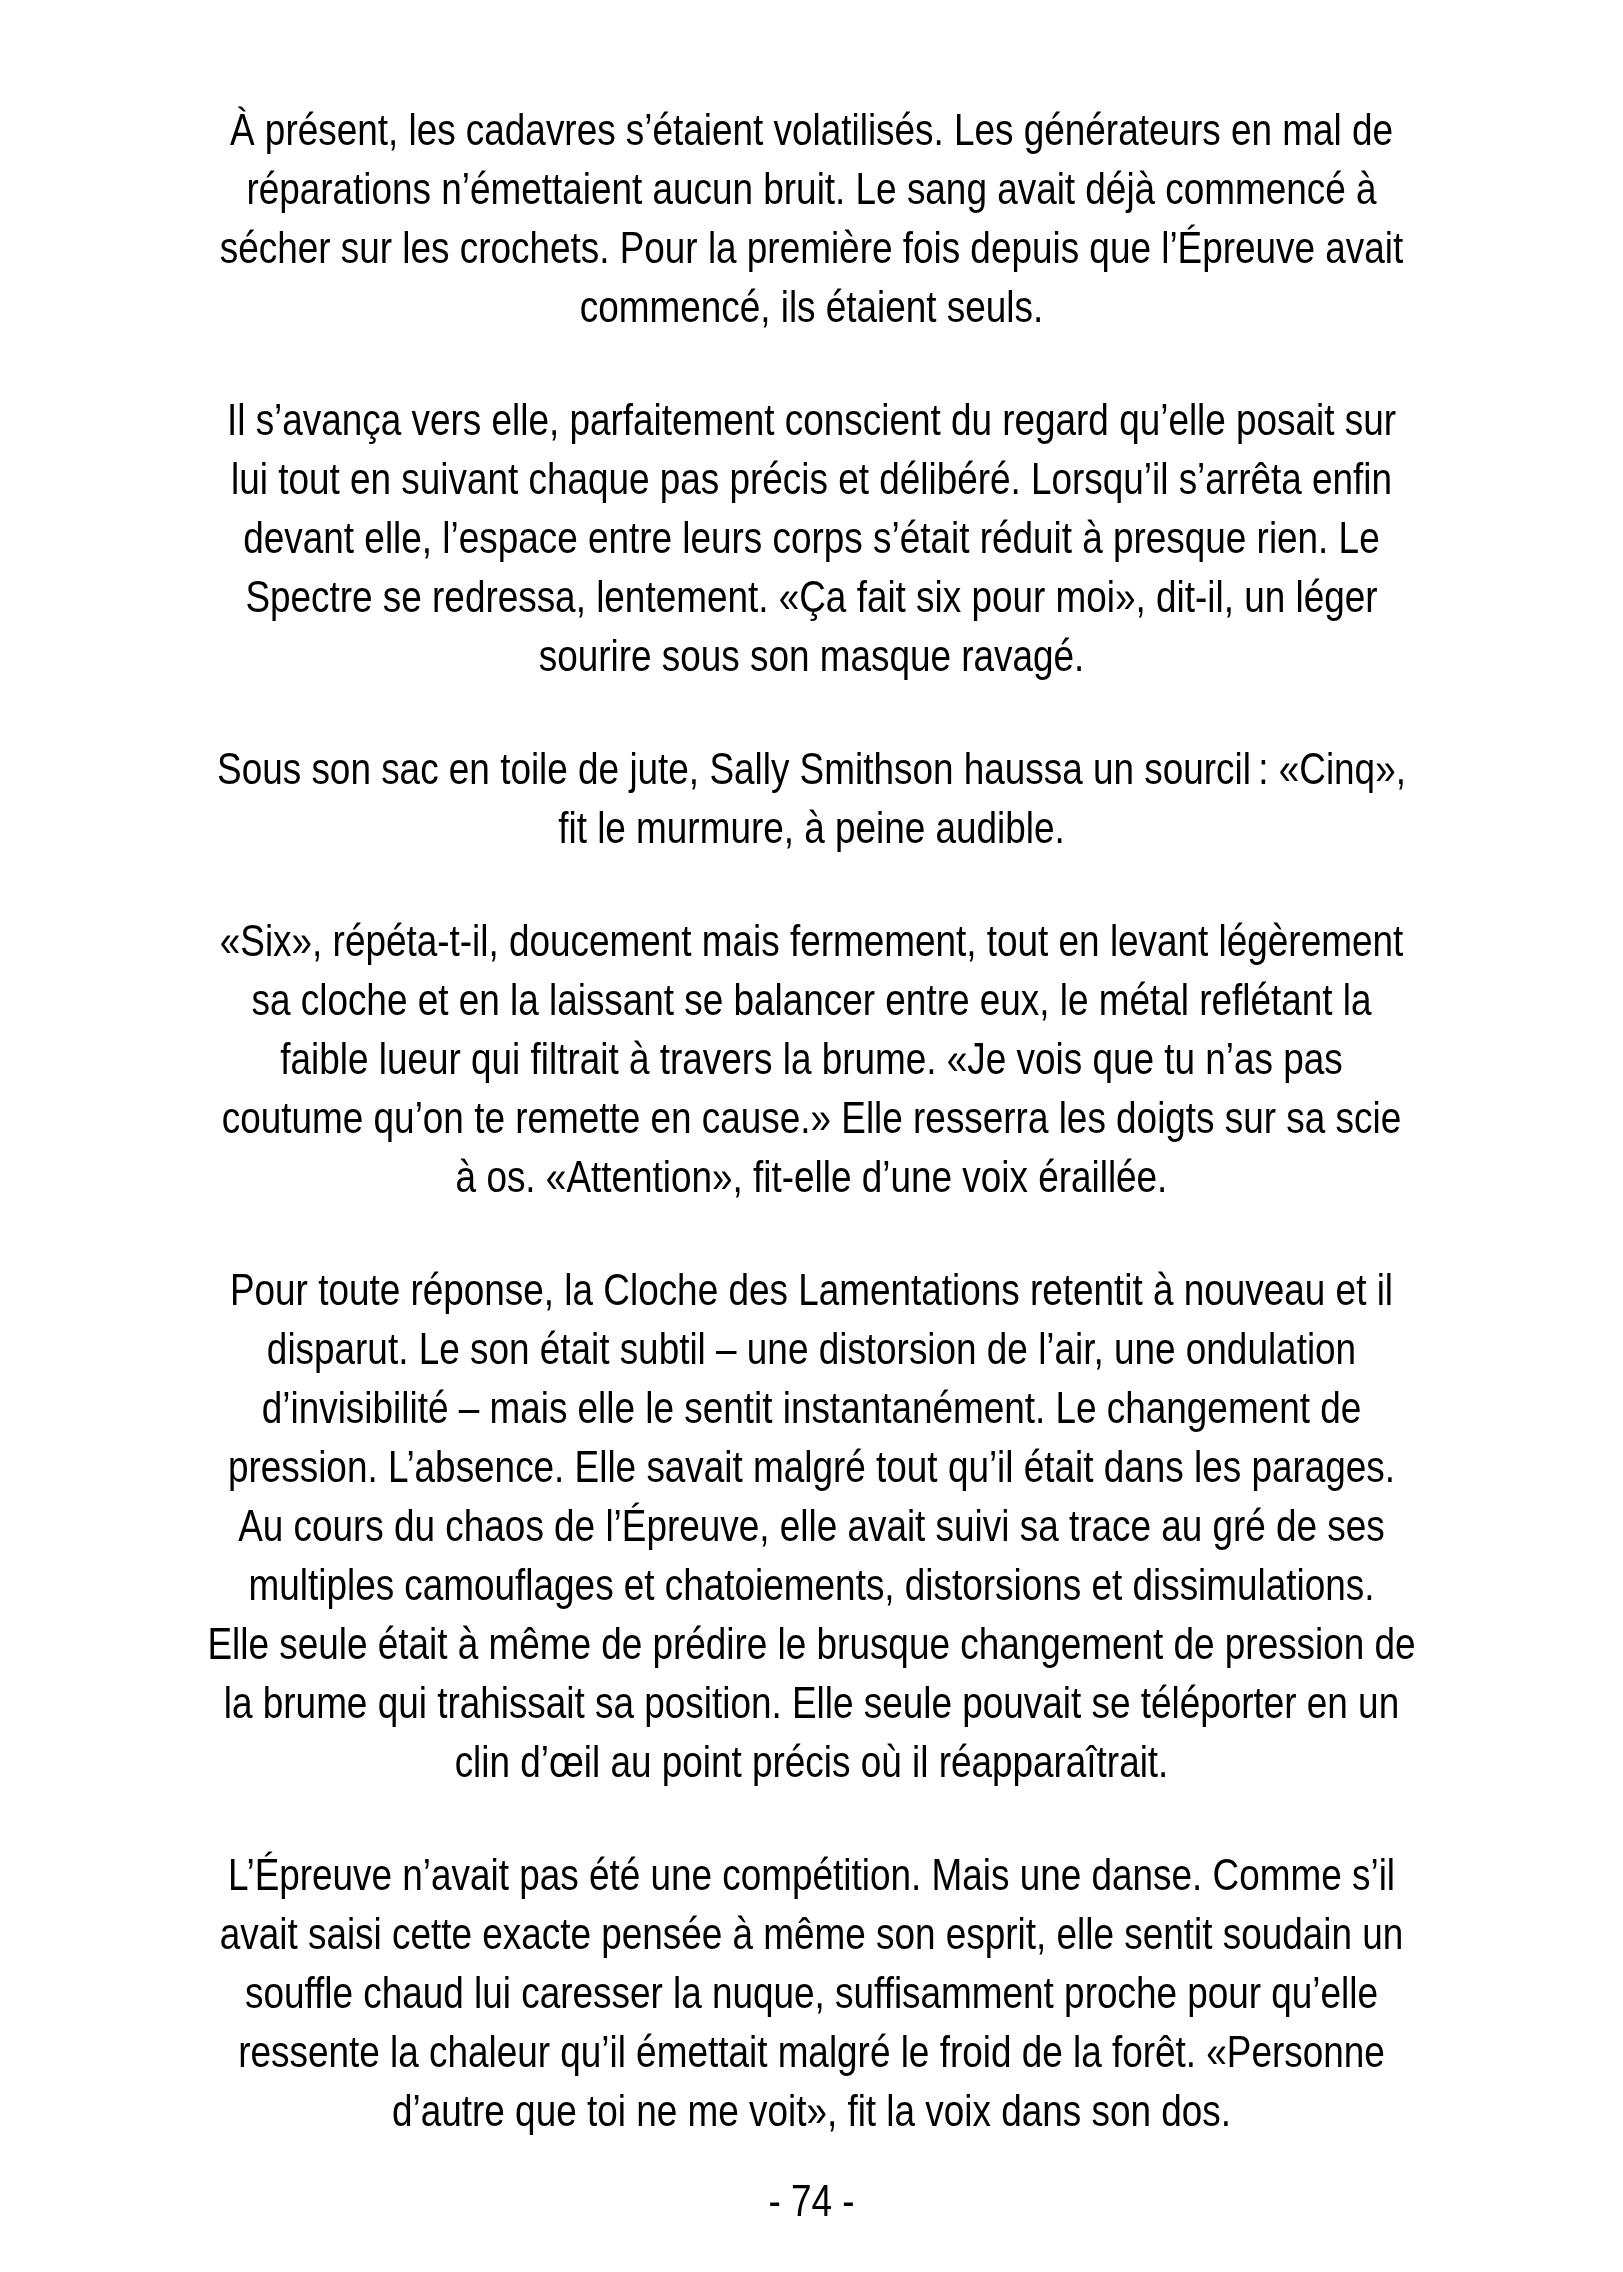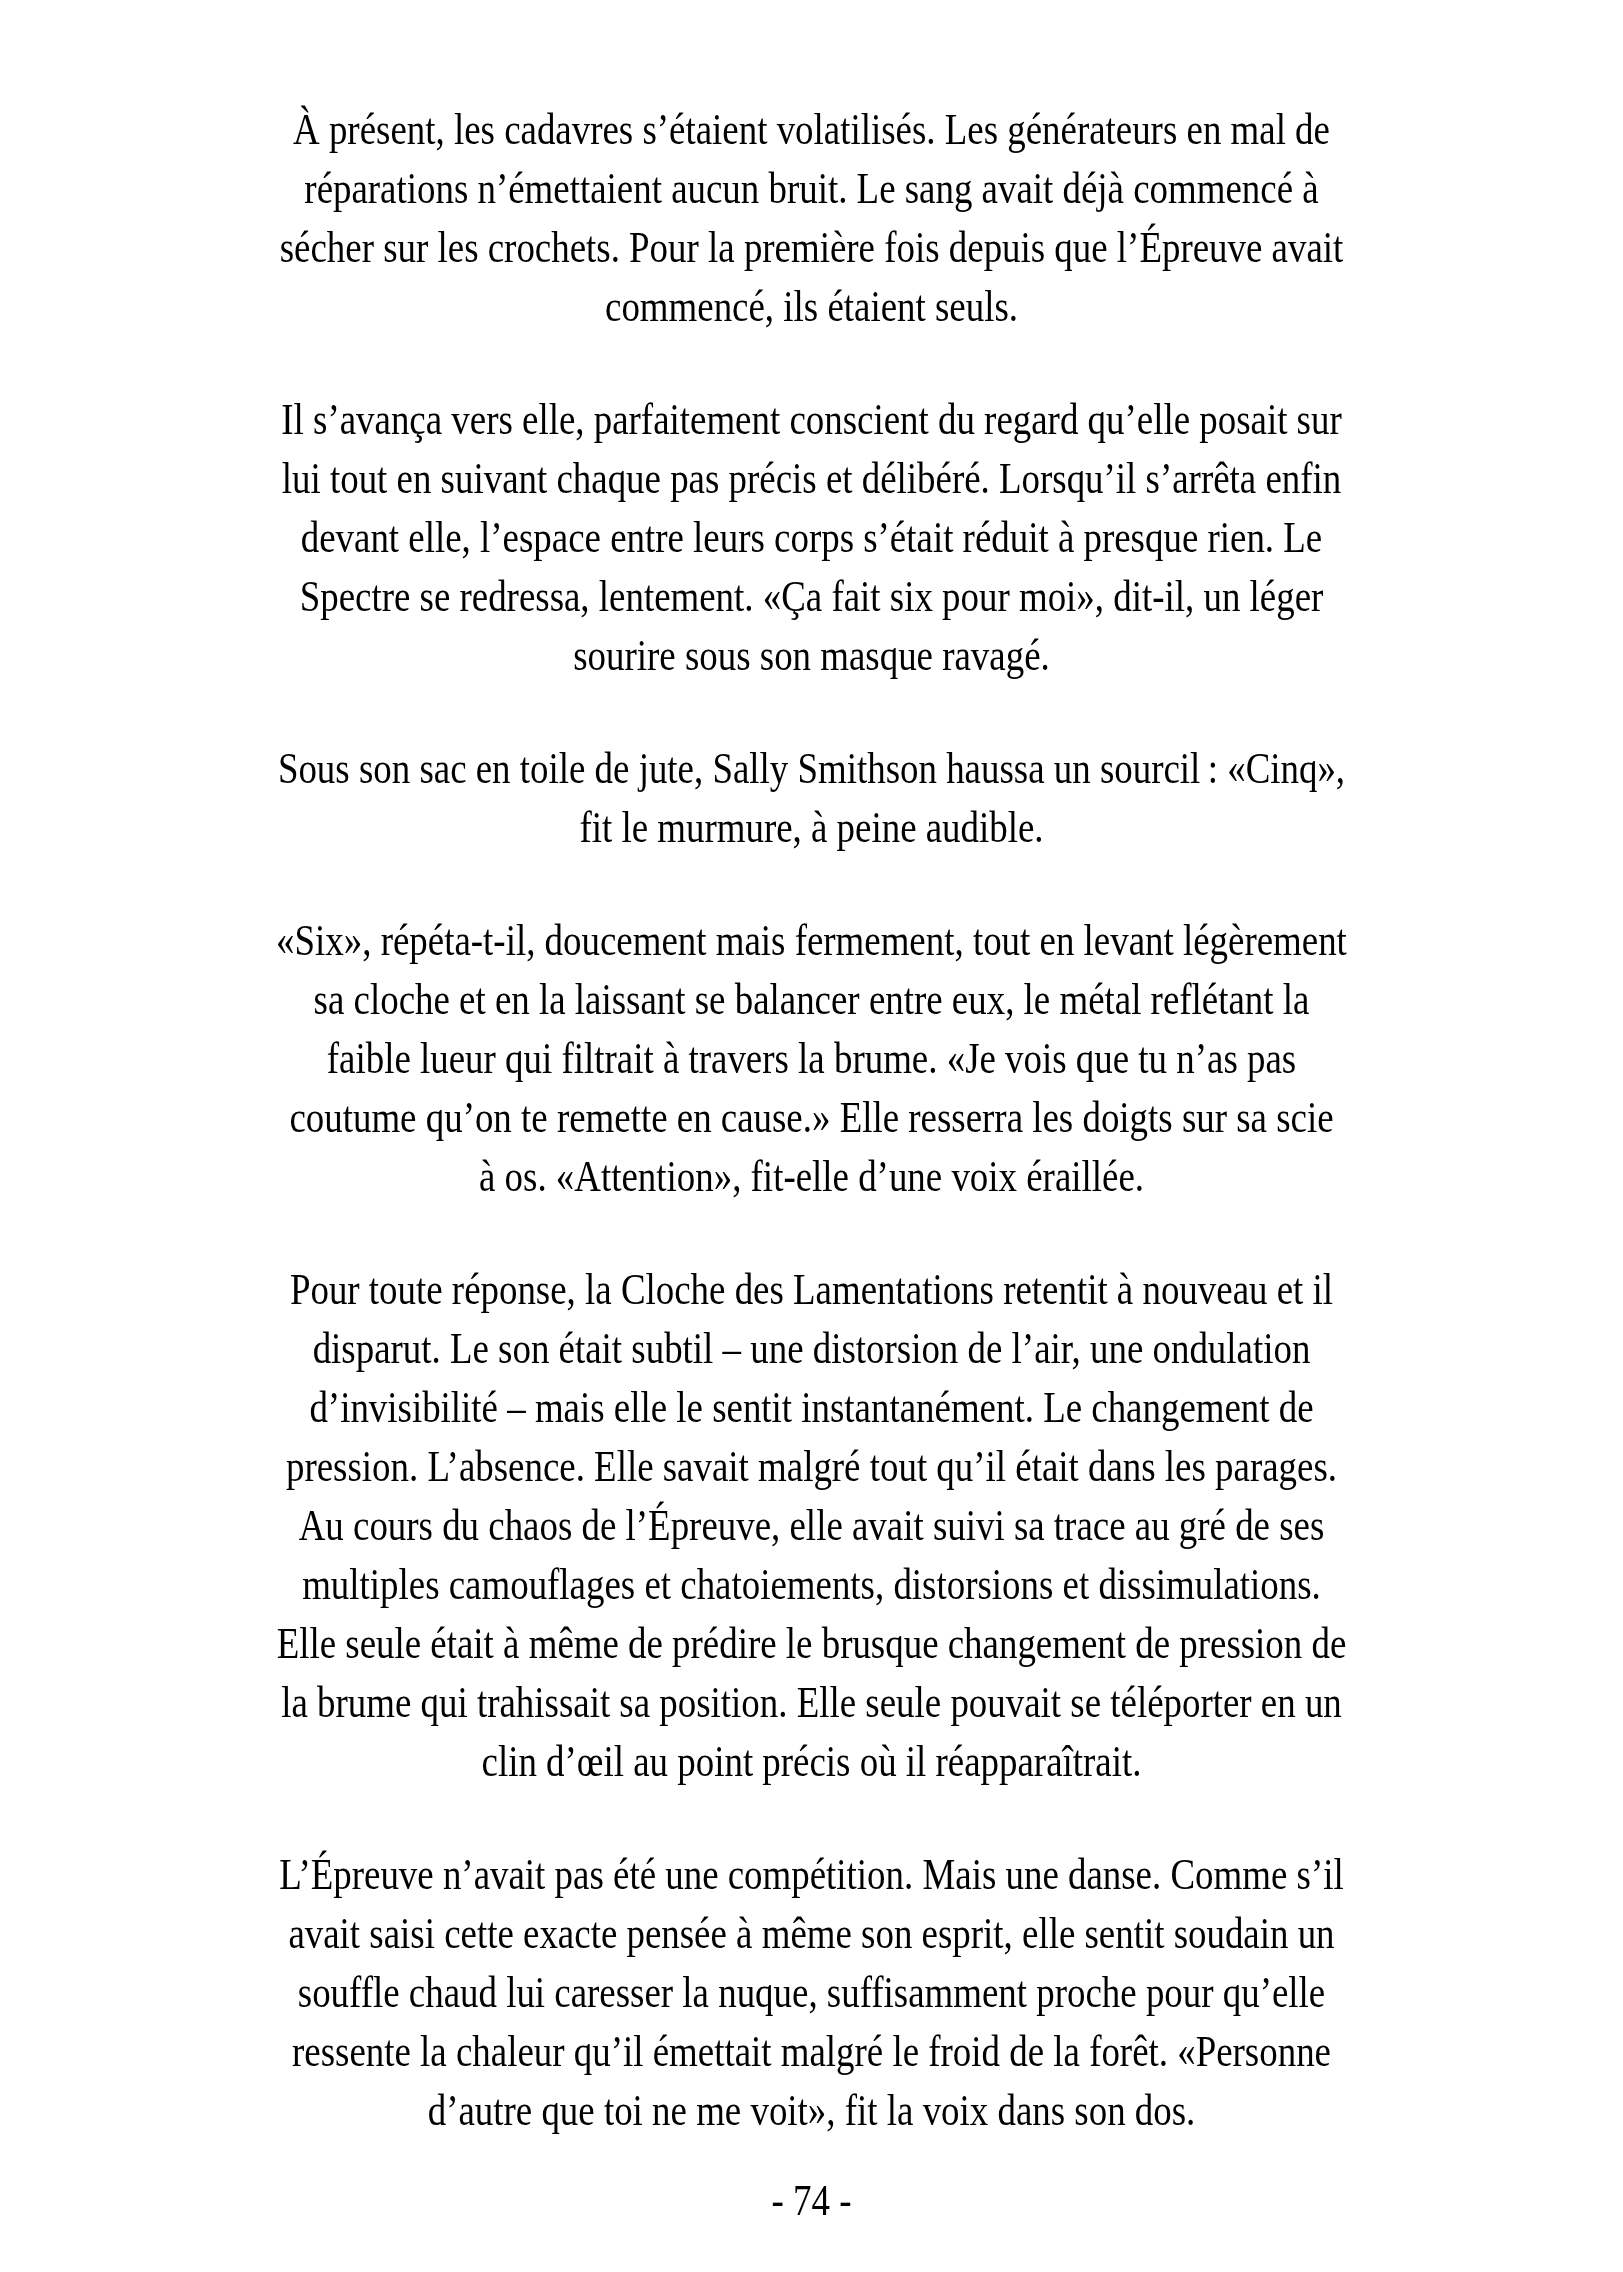--- a/index.html
+++ b/index.html
@@ -10,21 +10,21 @@
   body {
     width: 1623px;
     height: 2273px;
   }
   .page {
     position: relative;
     width: 1623px;
     height: 2273px;
     background: #ffffff;
     color: #000000;
-    font-family: Liberation Serif, serif;
+    font-family: Liberation Sans, sans-serif;
     overflow: hidden;
   }
   
   .text-block {
     position: absolute;
     top: 100px;
     left: 0;
     width: 1623px;
     transform: scaleX(0.82);
     transform-origin: 50% 0;

